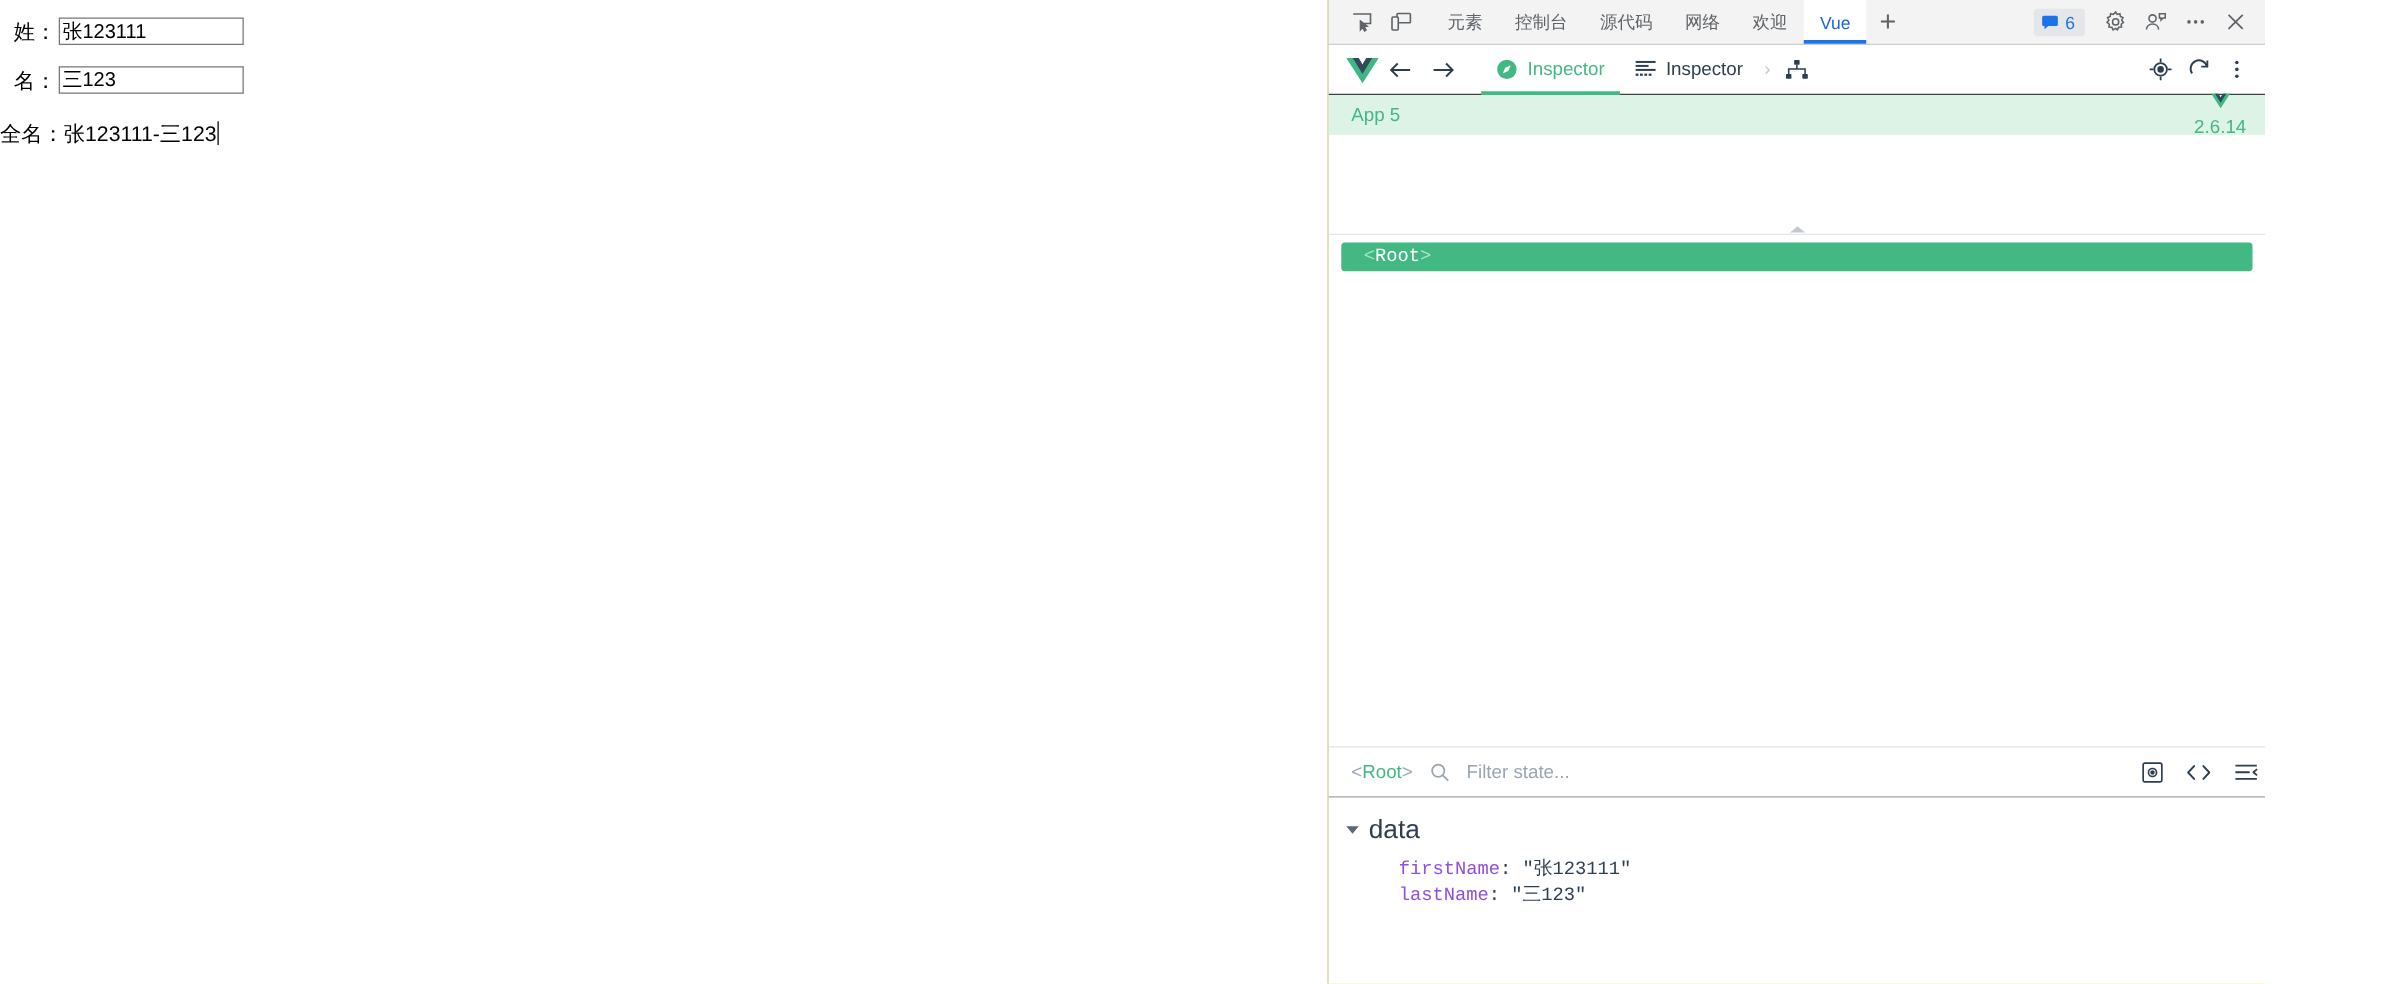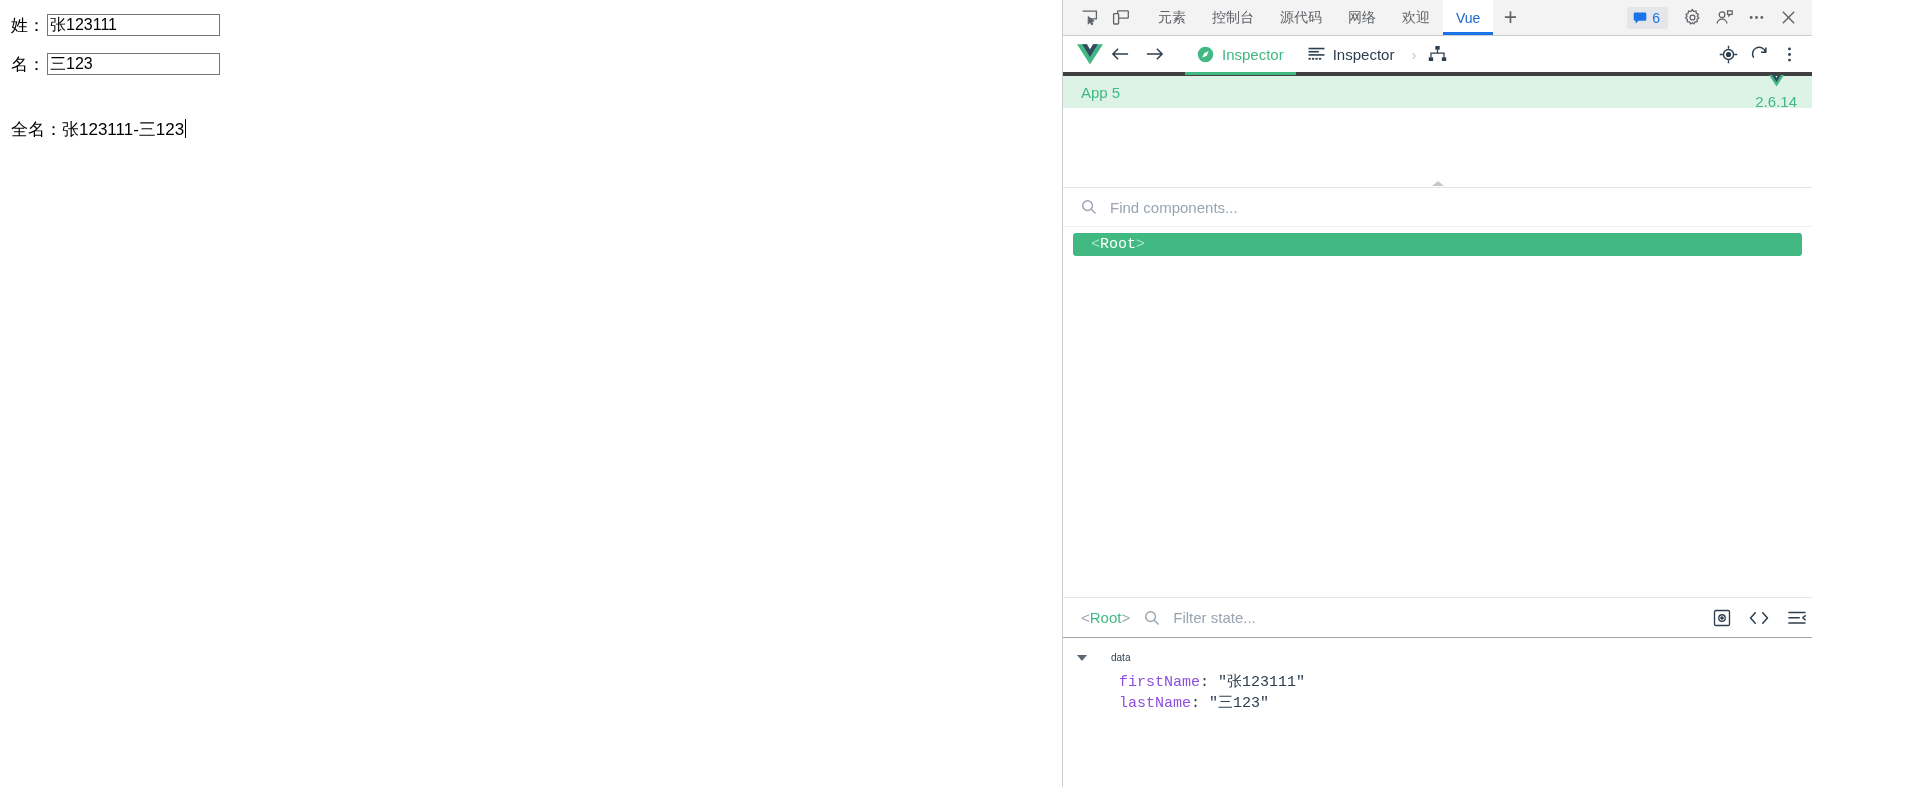--- a/index.html
+++ b/index.html
@@ -38,35 +38,34 @@
   }
   .form-row:first-child { margin-top: 10px; }
   .form-label {
     font-size: 17px;
     color: #000;
     font-family: "Liberation Sans", sans-serif;
     white-space: nowrap;
     margin-right: 2px;
   }
   .text-input {
-    width: 173px;
+    width: 148px;
     height: 22px;
     box-sizing: border-box;
     border: 1px solid #767676;
     background: #ffffff;
     font-size: 16px;
     font-family: "Liberation Sans", sans-serif;
     color: #000;
     padding: 1px 2px;
     outline: none;
     border-radius: 0;
   }
   .fullname-row {
-    padding-left: 11px;
-    margin-top: 37px;
+    margin-top: 15px;
     font-size: 17px;
     color: #000;
     display: flex;
     align-items: baseline;
     white-space: nowrap;
   }
   .caret {
     display: inline-block;
     width: 1px;
     height: 19px;
@@ -162,21 +161,21 @@
   }
   .msg-badge .count { font-size: 14px; color: #1a73e8; }
   .dt-right .dt-icon-btn { width: 30px; height: 30px; margin-left: 0; }
 
   
   .vue-toolbar {
     height: 40px;
     min-height: 40px;
     display: flex;
     align-items: center;
-    border-bottom: 4px solid #404040;
+    border-bottom: 1px solid #404040;
     background: #ffffff;
     padding: 0 10px 0 14px;
     box-sizing: border-box;
   }
   .vue-logo { width: 26px; height: 22px; display:block; }
   .nav-arrow {
     width: 34px; height: 30px;
     display: flex; align-items: center; justify-content: center;
     color: #2c3e50; cursor: default;
   }
@@ -327,22 +326,22 @@
     margin-left: auto;
     display: flex;
     align-items: center;
     gap: 18px;
     padding-right: 4px;
   }
   .state-body { padding: 14px 0 0 14px; }
   .state-group {
     display: flex;
     align-items: center;
-    gap: 24px;
-    font-size: 10px;
+    gap: 8px;
+    font-size: 21px;
     color: #2c3e50;
     cursor: default;
   }
   .tri-down {
     width: 0; height: 0;
     border-left: 5px solid transparent;
     border-right: 5px solid transparent;
     border-top: 6px solid #5a6775;
   }
   .state-entries {
@@ -539,29 +538,20 @@
             <span>2.6.14</span>
           </span>
         </div>
       </div>
     </div>
 
     <div class="splitter">
       <div class="splitter-handle"></div>
     </div>
 
-    <div class="search-row">
-      <span class="search-icon-wrap">
-        <svg width="16" height="16" viewBox="0 0 17 17" fill="none" stroke="#9aa5b1" stroke-width="1.5">
-          <circle cx="7" cy="7" r="5.2"></circle>
-            <path d="M10.9 10.9l4.6 4.6"></path>
-        </svg>
-      </span>
-      <input class="search-input" placeholder="Find components..." style="">
-    </div>
 
     <div class="tree-area">
       <div class="tree-node">
         <span class="brk">&lt;</span>
           <span>Root</span>
           <span class="brk">&gt;</span>
       </div>
     </div>
 
     <div class="state-panel">

